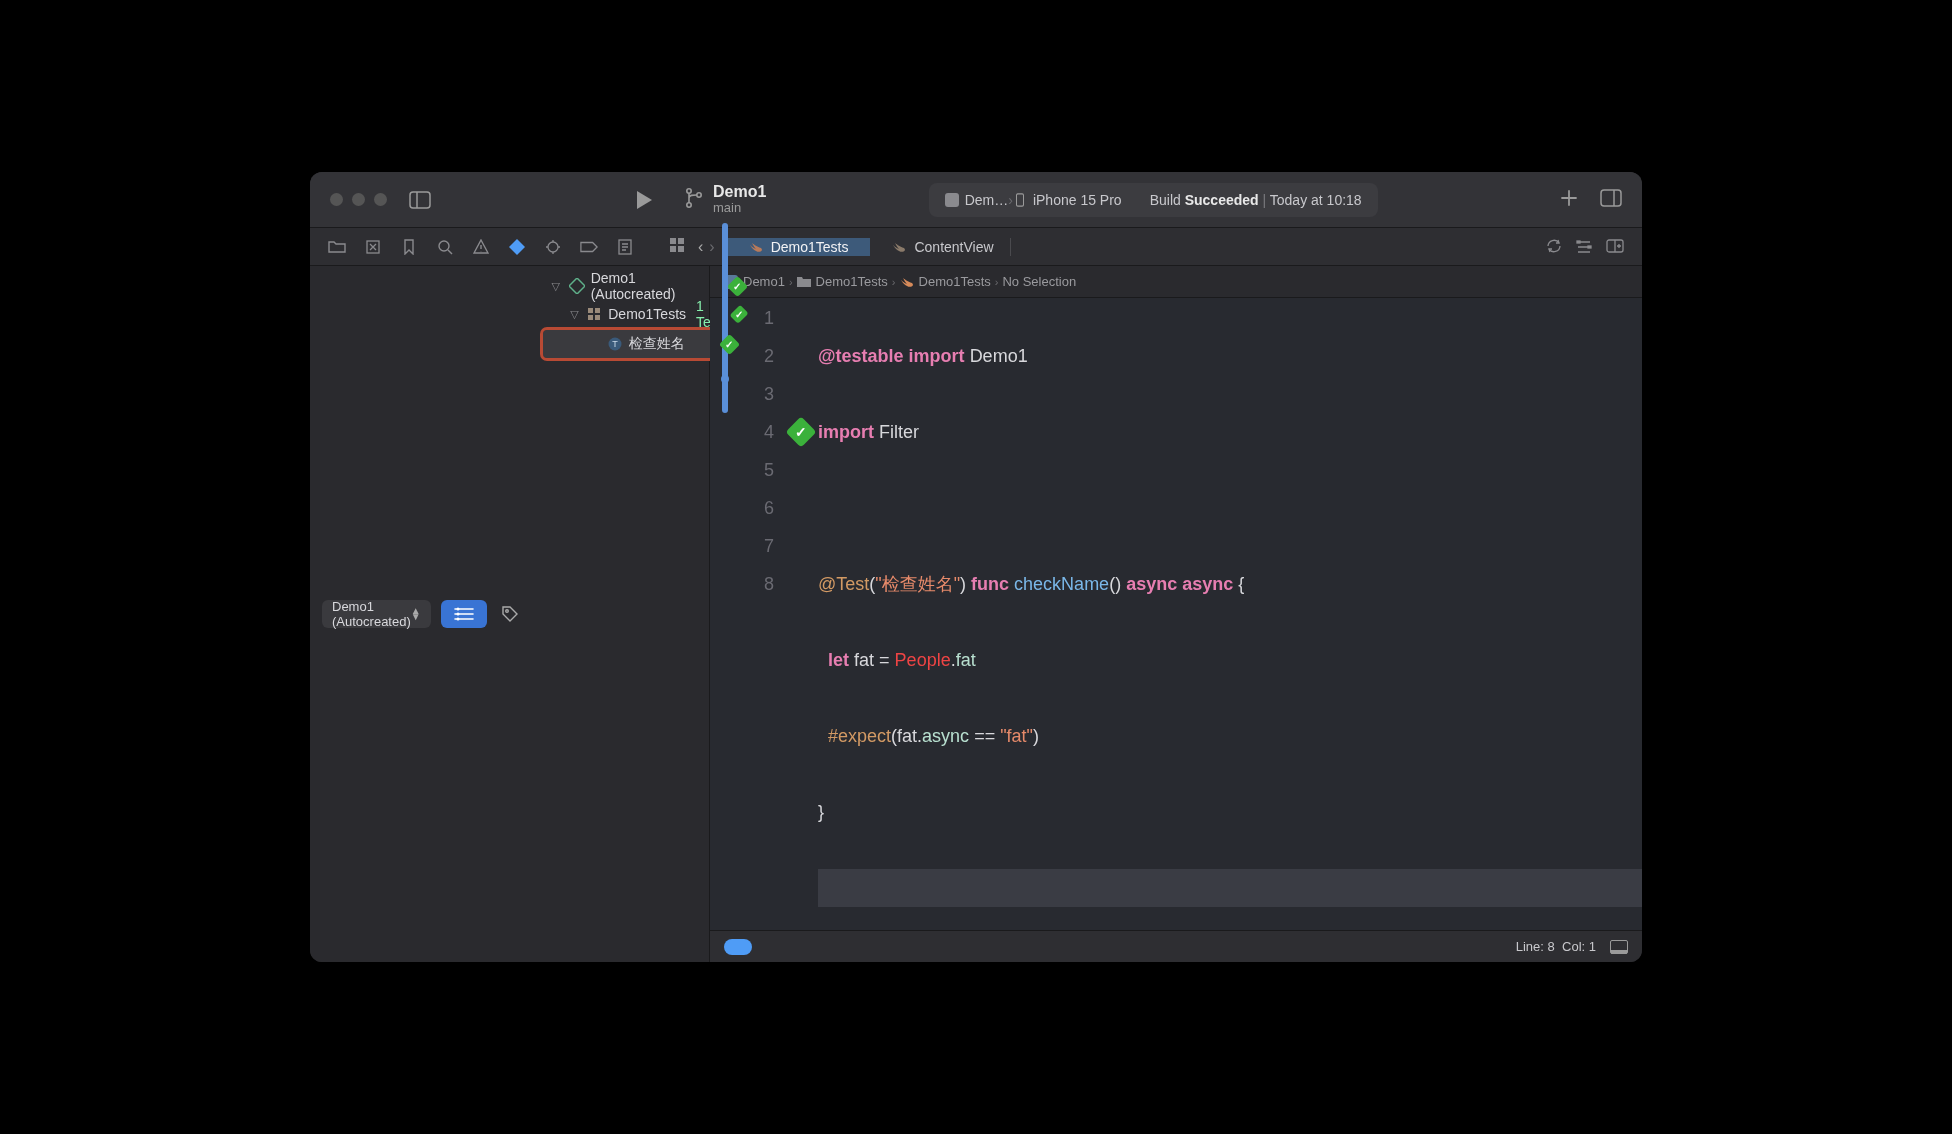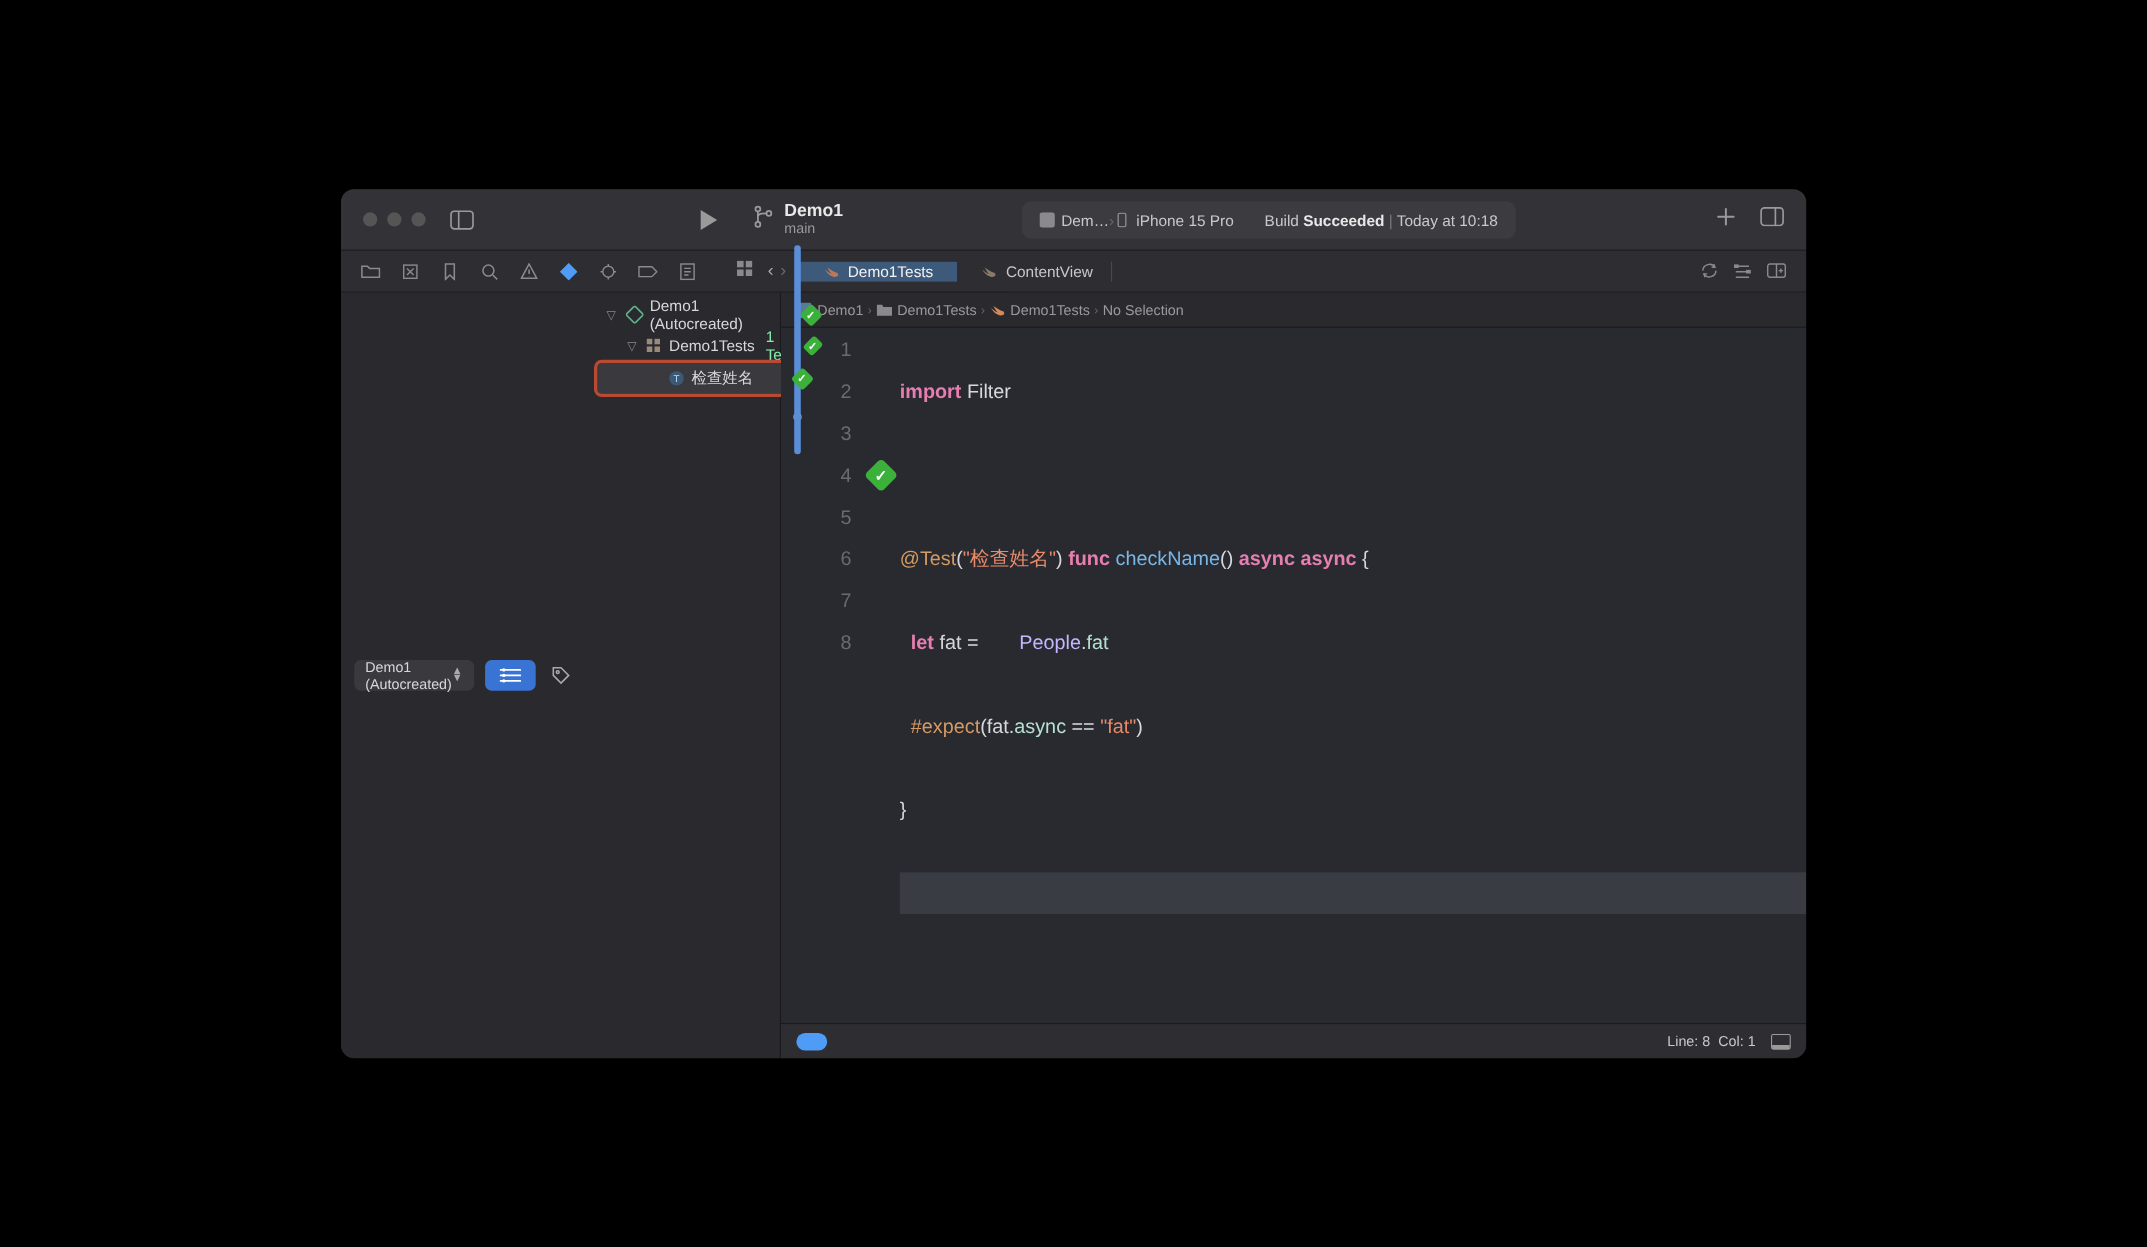--- a/index.html
+++ b/index.html
@@ -96,21 +96,21 @@
 
 .test-gutter{ width:34px; padding-top:1px;}
 .test-gutter div{ height:38px; display:flex; align-items:center; justify-content:center;}
 .diamond{ width:22px; height:22px; background:#3bb13b; transform:rotate(45deg); border-radius:4px; display:flex; align-items:center; justify-content:center;}
 .diamond::after{content:"✓"; transform:rotate(-45deg); color:#fff; font-weight:700; font-size:14px;}
 
 .code { flex:1; padding-top:1px; white-space:pre; color:#d8d8dc;}
 .code .line{ height:38px;}
 .code .line.curr{ background:#3a3c44;}
 .tok-keyword{ color:#e77eb1; font-weight:600;}
-.tok-type{ color:#c4b5fd;margin-left:32px;}
+.tok-type{ color:#ef4444;}
 .tok-attr{ color:#d39a64;}
 .tok-string{ color:#e68a6a;}
 .tok-func{ color:#7ab7e8;}
 .tok-prop{ color:#b8e0d0;}
 .tok-punc{ color:#d8d8dc;}
 
 .ed-footer{ height:32px; background:#2e2e32; border-top:1px solid #1a1a1c; display:flex; align-items:center; padding:0 14px; font-size:13px; color:#c8c8cc;}
 .ed-footer .pill{ width:28px; height:16px; background:#4f9cf6; border-radius:8px;}
 .ed-footer .status{ margin-left:auto; display:flex; gap:14px; align-items:center;}
 .ed-footer .box{ width:18px; height:14px; border:1.5px solid #9a9a9a; border-radius:2px; position:relative;}
@@ -430,20 +430,21 @@
             <div></div>
           <div>
               <span class="diamond"></span>
             </div>
           <div></div>
             <div></div>
             <div></div>
             <div></div>
         </div>
         <div class="code">
+<div class="line"><span class="tok-keyword">@testable</span> <span class="tok-keyword">import</span> <span class="tok-punc">Demo1</span></div>
 <div class="line"><span class="tok-keyword">import</span> <span class="tok-punc">Filter</span></div>
 <div class="line"></div>
 <div class="line"><span class="tok-attr">@Test</span><span class="tok-punc">(</span><span class="tok-string">"检查姓名"</span><span class="tok-punc">) </span><span class="tok-keyword">func</span> <span class="tok-func">checkName</span><span class="tok-punc">() </span><span class="tok-keyword">async</span> <span class="tok-keyword">async</span> <span class="tok-punc">{</span></div>
 <div class="line">  <span class="tok-keyword">let</span> <span class="tok-punc">fat</span> <span class="tok-punc">=</span> <span class="tok-type">People</span><span class="tok-punc">.</span><span class="tok-prop">fat</span></div>
 <div class="line">  <span class="tok-attr">#expect</span><span class="tok-punc">(</span><span class="tok-punc">fat</span><span class="tok-punc">.</span><span class="tok-prop">async</span> <span class="tok-punc">==</span> <span class="tok-string">"fat"</span><span class="tok-punc">)</span></div>
 <div class="line"><span class="tok-punc">}</span></div>
 <div class="line curr"></div>
         </div>
       </div>
 

